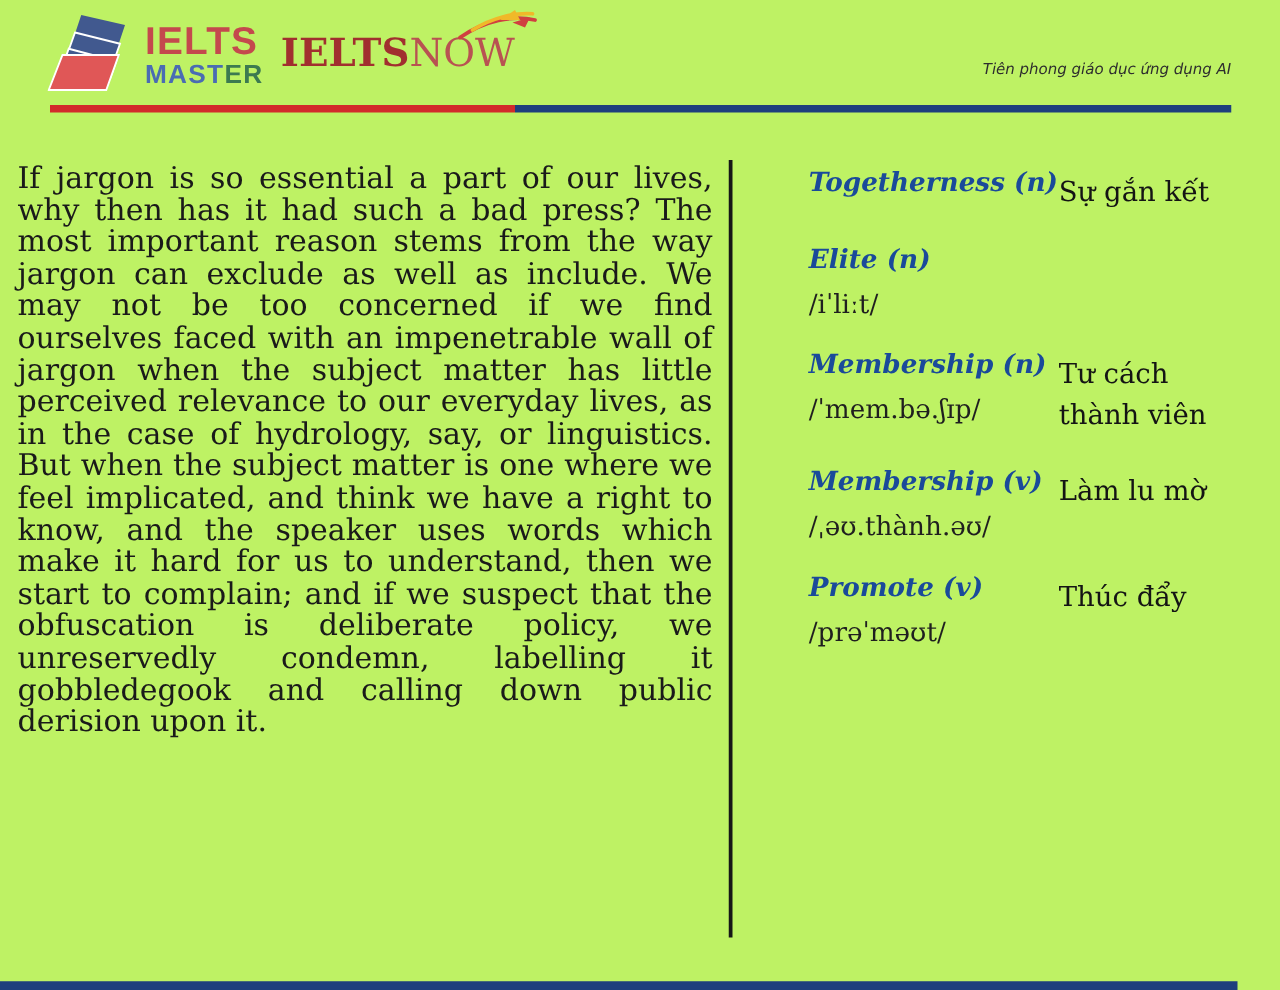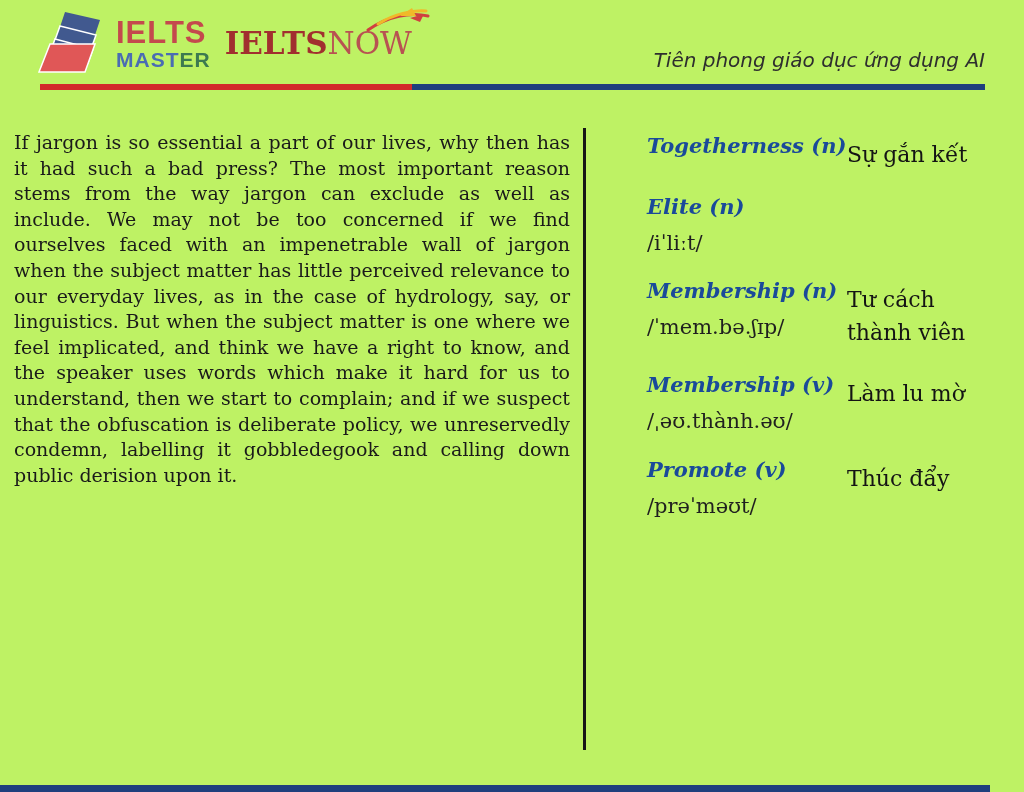--- a/index.html
+++ b/index.html
@@ -20,30 +20,30 @@
   .wm-master .green{color:#3c7a50;}
   .engonow{margin-left:14px;position:relative;font-family:"DejaVu Serif",serif;
     font-size:31px;line-height:1;white-space:nowrap;}
   .engo{font-weight:700;color:#a12f2f;}
   .now{font-weight:400;color:#b85252;}
   .swoosh-icon{position:absolute;right:-18px;top:-22px;width:64px;height:30px;}
 
   .tagline{
     position:absolute;right:39px;top:48px;
     font-family:"DejaVu Sans",sans-serif;font-style:italic;font-weight:500;
-    font-size:20px;color:#2e2e2e;margin-left:32px;
+    font-size:12px;color:#2e2e2e;margin-left:32px;
   }
 
   .rule-red{position:absolute;left:40px;top:84px;width:372px;height:6px;background:#d22b2b;}
   .rule-blue{position:absolute;left:412px;top:84px;width:573px;height:6px;background:#1e3f7d;}
 
   
   .passage{
     position:absolute;left:14px;top:130px;width:556px;margin:0;
-    font-size:19px;line-height:25.6px;text-align:justify;color:#1a1a1a;
+    font-size:24px;line-height:25.6px;text-align:justify;color:#1a1a1a;
   }
 
   .v-divider{position:absolute;left:583px;top:128px;width:3px;height:622px;background:#161616;}
 
   .vocab{position:absolute;left:612px;top:134px;width:394px;}
   .vrow{display:grid;grid-template-columns:200px 1fr;margin-bottom:24px;margin-left:35px;}
   .vword{font-style:italic;font-weight:700;font-size:21px;color:#1a4a9a;line-height:1.15;}
   .vipa{font-size:21px;color:#1f1f1f;margin-top:12px;line-height:1.15;}
   .vmeaning{font-size:22px;line-height:1.5;color:#141414;padding-top:4px;}
 

